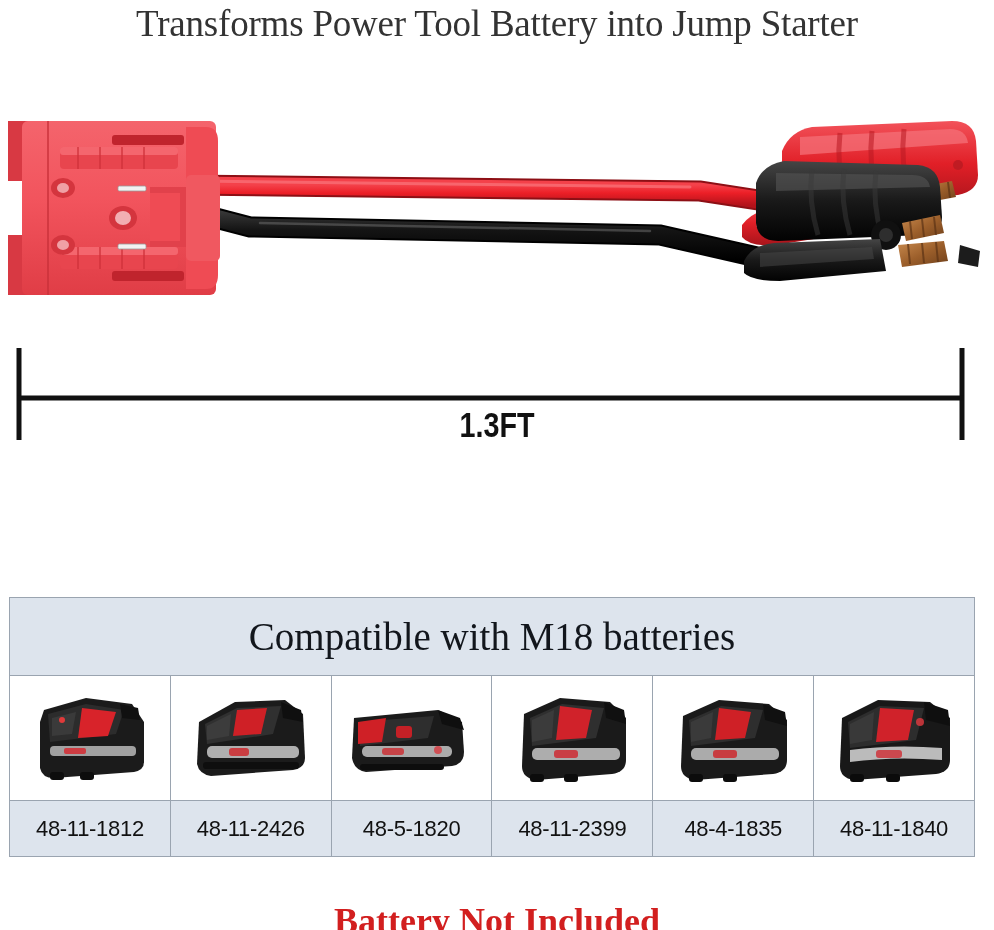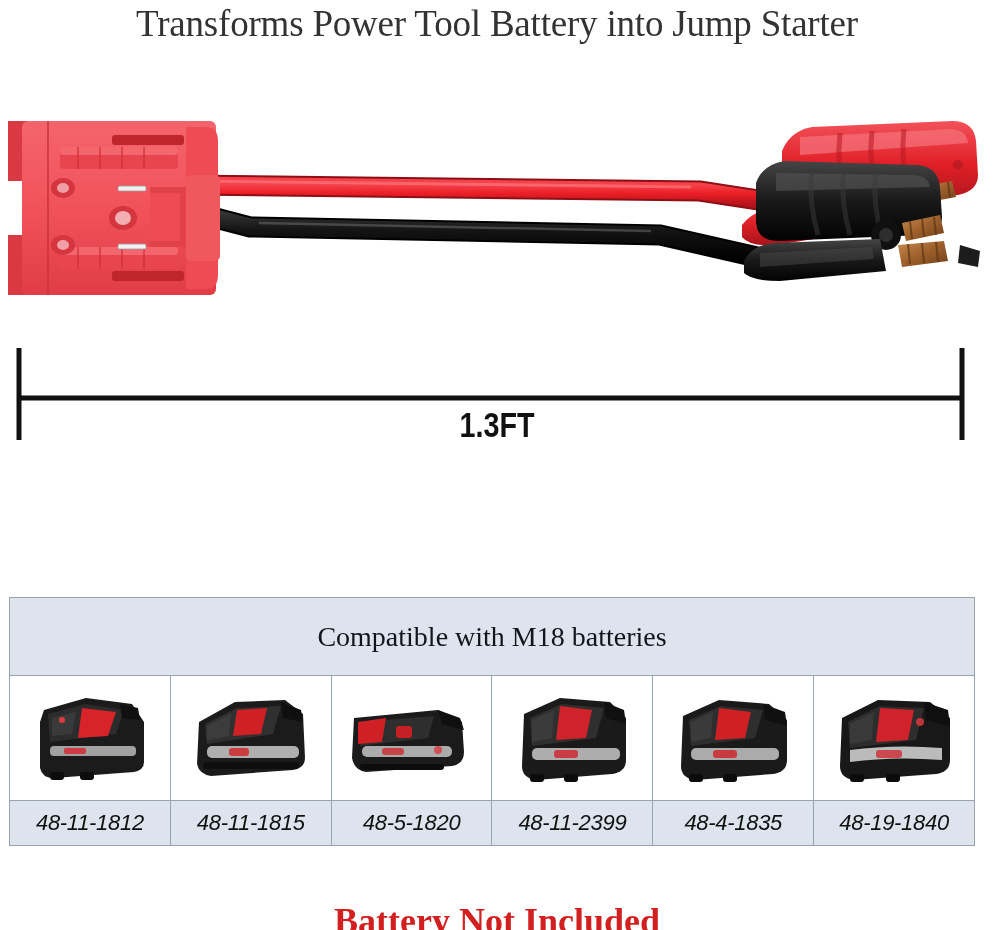--- a/index.html
+++ b/index.html
@@ -59,39 +59,38 @@
     border: 1px solid #9aa4b0;
     padding: 0;
     margin: 0;
   }
   .compat-header {
     background: #dde4ed;
     height: 78px;
     text-align: center;
     font-family: "Liberation Serif", serif;
     font-weight: normal;
-    font-size: 28px;
+    font-size: 39px;
     color: #12161c;
   }
   .battery-cell {
     background: #ffffff;
     height: 125px;
     text-align: center;
     vertical-align: middle;
   }
   .battery-cell svg { display: block; margin: 0 auto; }
   .model-cell {
     background: #dde4ed;
-    height: 45px;
+    height: 56px;
     text-align: center;
     font-family: "Liberation Sans", sans-serif;
     font-size: 22px;
     color: #111111;
     letter-spacing: -0.3px;
-    font-style: italic;
   }
 
   
   #battery-notice {
     position: absolute;
     left: 0; top: 900px; width: 994px;
     text-align: center;
     font-family: "Liberation Serif", serif;
     font-weight: bold;
     font-size: 36px;
@@ -325,22 +324,22 @@
         <path d="M26,62 Q70,56 118,60 L118,72 Q70,68 26,74 Z" fill="#d8d8d8" opacity="0.85"></path>
         <rect x="52" y="62" width="26" height="8" rx="3" fill="#d0222a" opacity="0.75"></rect>
         <path d="M100,14 L124,22 L126,38 L102,32 Z" fill="#0f0f0f"></path>
         <rect x="26" y="86" width="14" height="8" rx="3" fill="#0b0b0b"></rect>
         <rect x="62" y="86" width="14" height="8" rx="3" fill="#0b0b0b"></rect>
       </svg>
     </td>
   </tr>
   <tr>
     <td class="model-cell">48-11-1812</td>
-    <td class="model-cell">48-11-1815</td>
+    <td class="model-cell">48-11-2426</td>
     <td class="model-cell">48-5-1820</td>
     <td class="model-cell">48-11-2399</td>
     <td class="model-cell">48-4-1835</td>
-    <td class="model-cell">48-19-1840</td>
+    <td class="model-cell">48-11-1840</td>
   </tr>
 </tbody>
   </table>
 
 <div id="battery-notice">Battery Not Included</div>
 
 </body></html>

